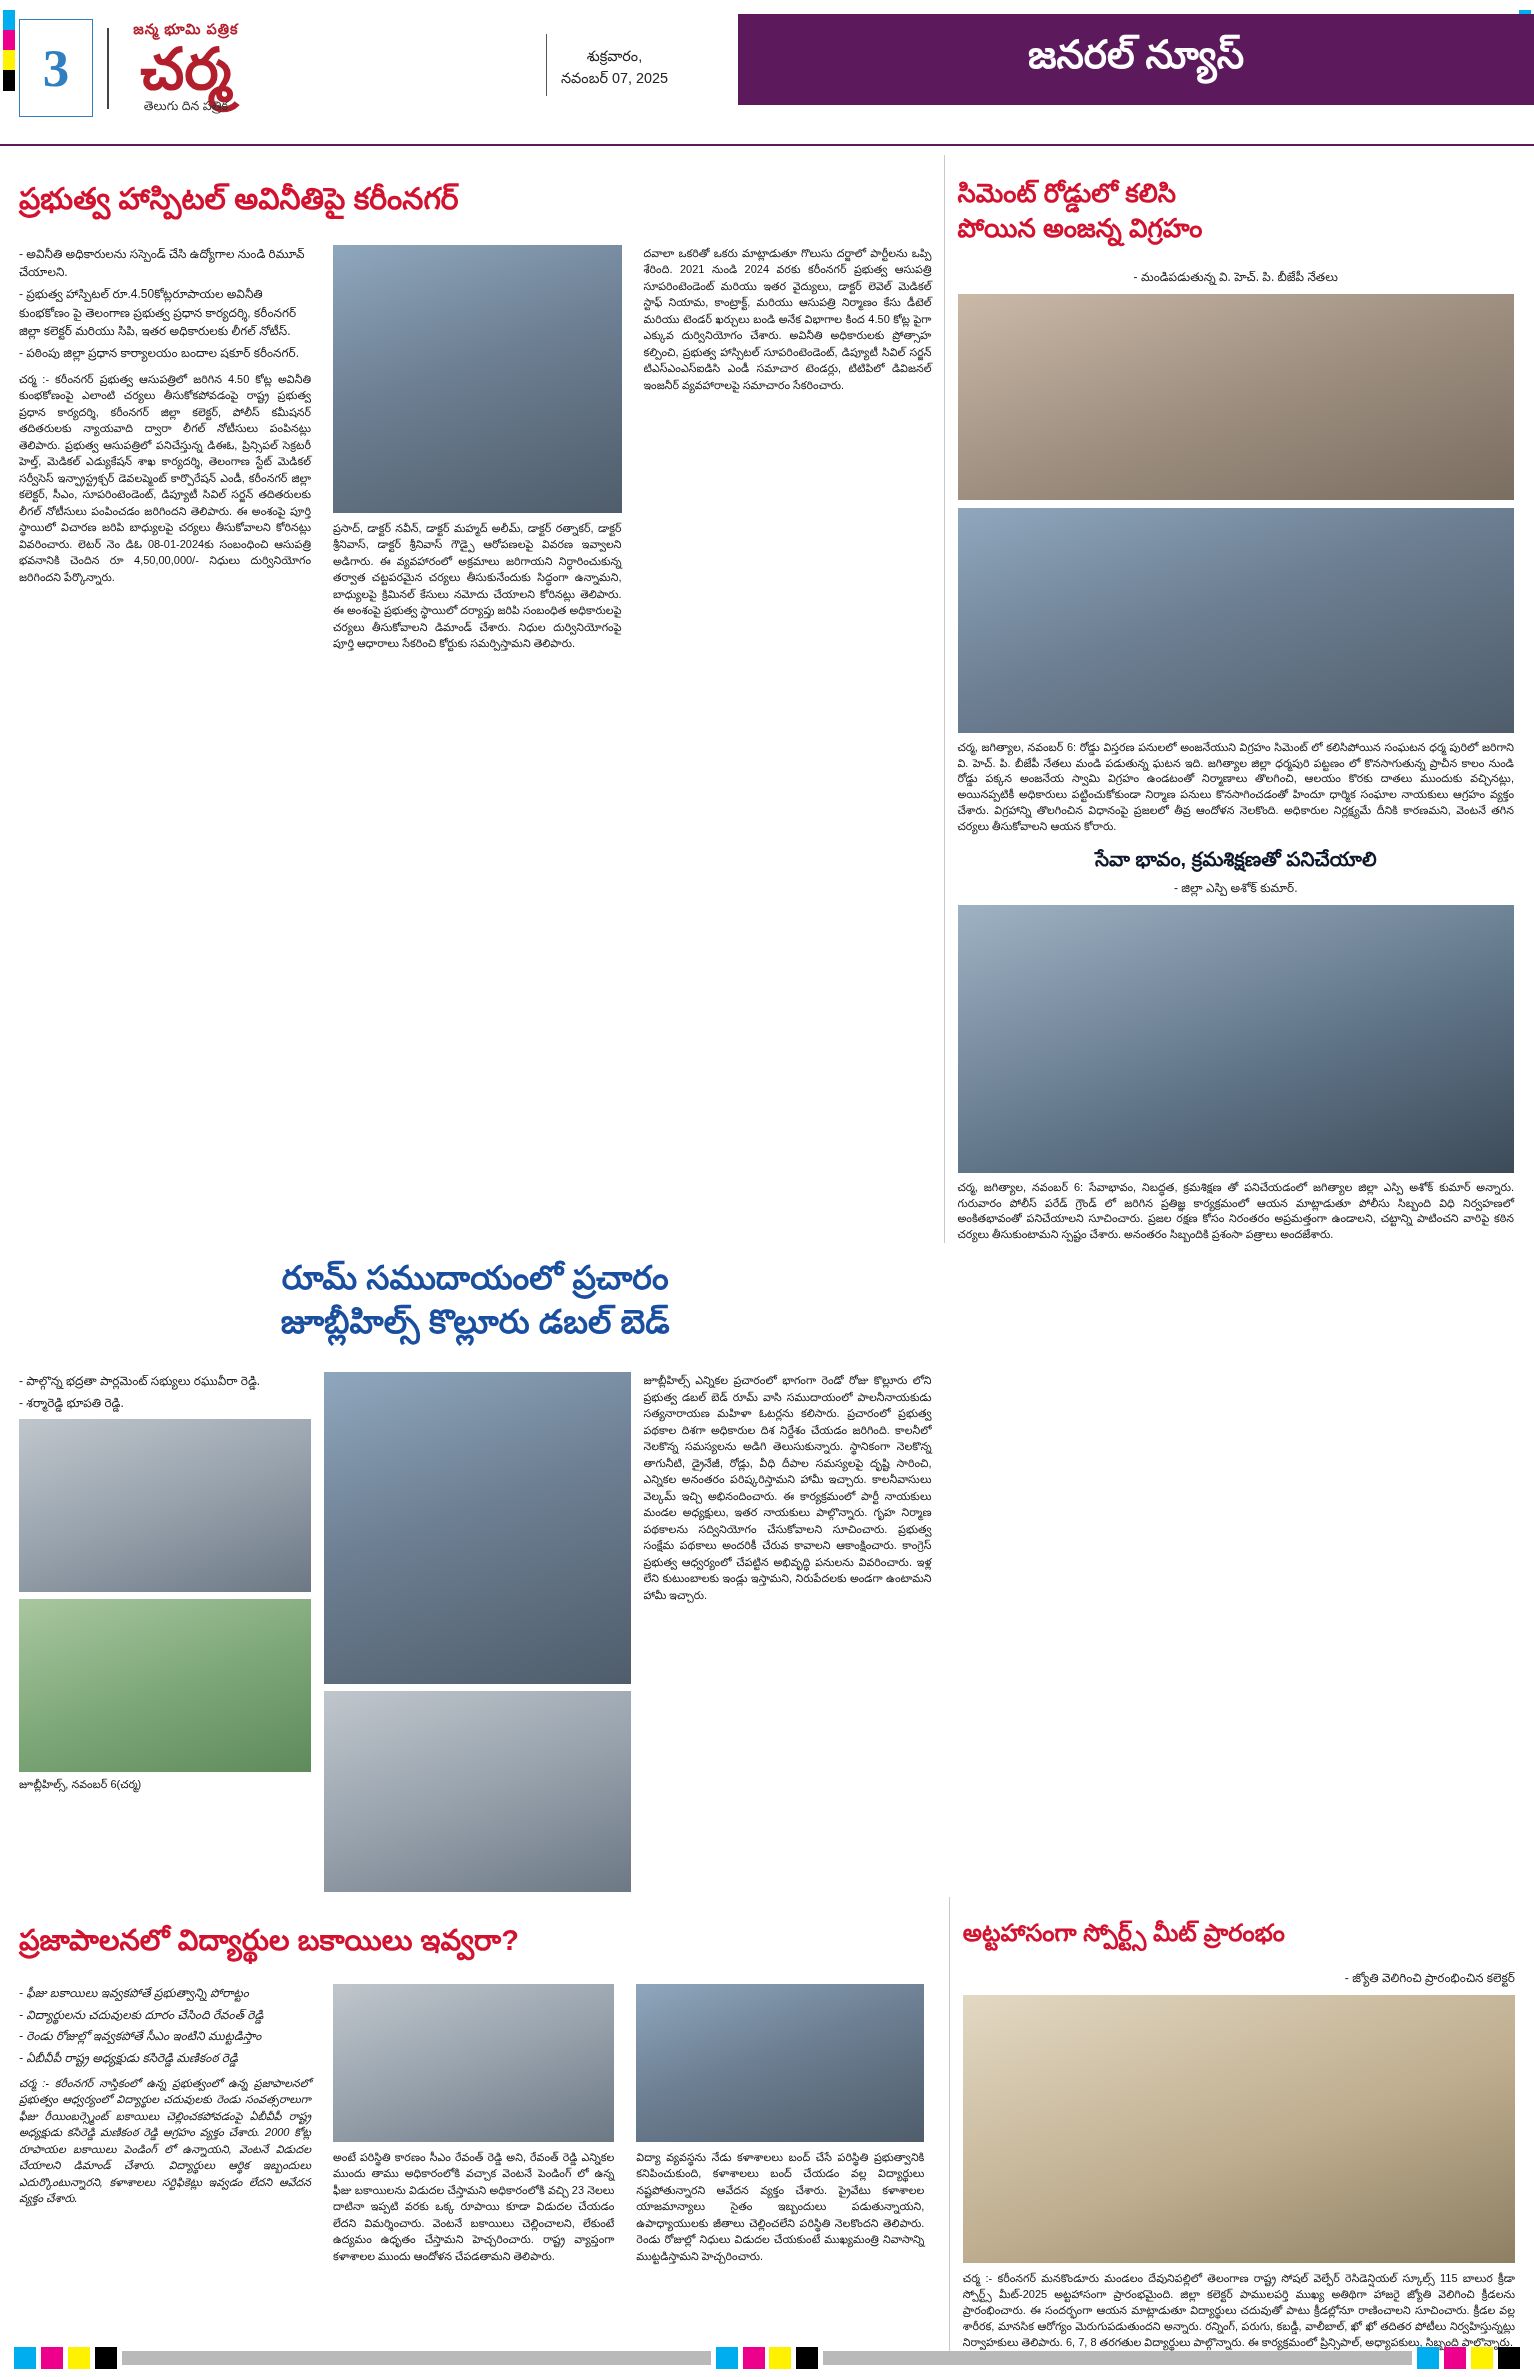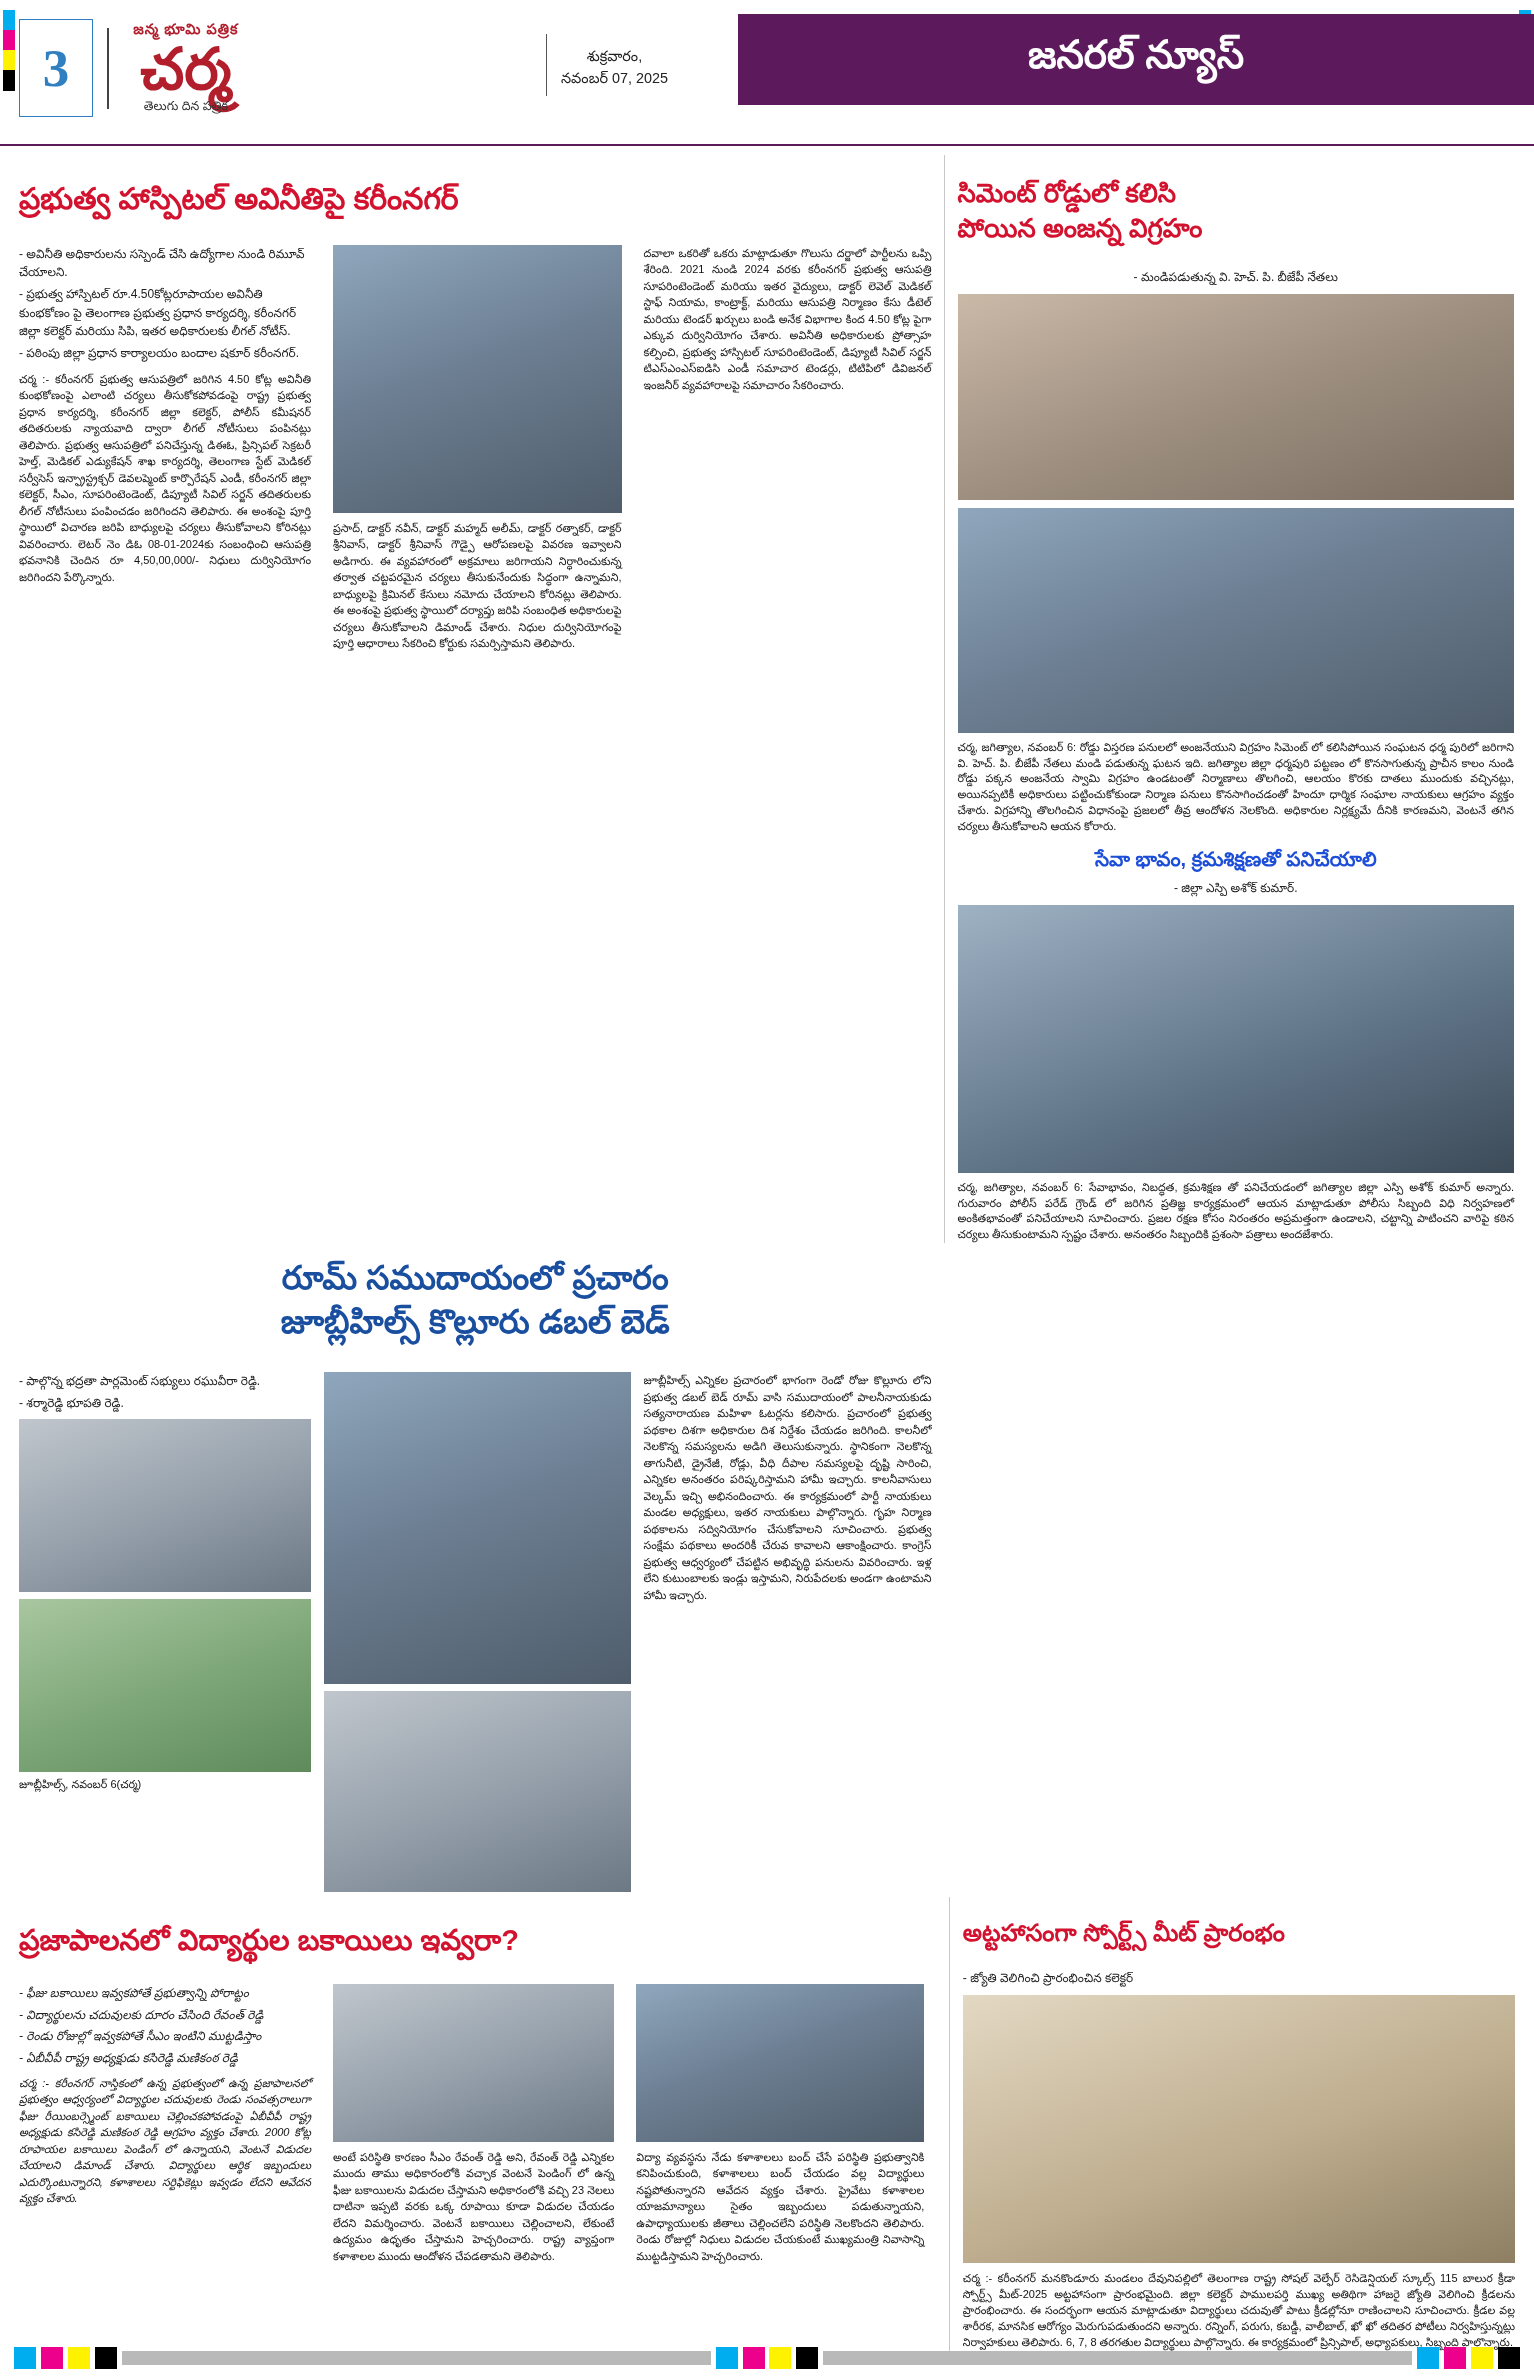--- a/index.html
+++ b/index.html
@@ -27,21 +27,21 @@
 
   
   .body-area{position:relative;padding:8.6px 19px 0 19px;}
   h2.head-red{color:#d2122e;font-weight:bold;text-align:left;line-height:1.35;}
   h2.head-blue{color:#1a4fa0;font-weight:bold;text-align:center;line-height:1.35;}
   .kicker{font-size:12px;color:#222;line-height:1.55;}
   .kicker div{margin-bottom:2.9px;}
   .body-text{font-size:11px;line-height:1.5;text-align:justify;color:#111;}
   .photo{background:#cfd6db;position:relative;overflow:hidden;}
   .cap{font-size:11px;line-height:1.45;color:#111;text-align:justify;}
-  .subhead-blue{color:#1d4ed8;font-weight:bold;text-align:center;}
+  .subhead-blue{color:#0f172a;font-weight:bold;text-align:center;}
 
   
   .sec1{position:relative;display:flex;gap:0;}
   .left-block{width:925px;padding-right:12.5px;box-sizing:border-box;}
   .right-block{width:570px;padding-left:12.5px;box-sizing:border-box;border-left:1px solid #c9c9c9;}
   .h1a{font-size:30px;}
   .threecol{display:flex;gap:22px;margin-top:7.7px;}
   .threecol > div{flex:1;}
   .sec1-photo{width:100%;height:158px;margin-bottom:6.7px;}
 
@@ -202,21 +202,21 @@
 
           <div style="flex:0 0 288px;">
             <div class="photo photo-people" style="height:158px;"></div>
             <div class="body-text" style="margin-top:6.7px;">విద్యా వ్యవస్థను నేడు కళాశాలలు బంద్ చేసే పరిస్థితి ప్రభుత్వానికి కనిపించుకుంది, కళాశాలలు బంద్ చేయడం వల్ల విద్యార్థులు నష్టపోతున్నారని ఆవేదన వ్యక్తం చేశారు. ప్రైవేటు కళాశాలల యాజమాన్యాలు సైతం ఇబ్బందులు పడుతున్నాయని, ఉపాధ్యాయులకు జీతాలు చెల్లించలేని పరిస్థితి నెలకొందని తెలిపారు. రెండు రోజుల్లో నిధులు విడుదల చేయకుంటే ముఖ్యమంత్రి నివాసాన్ని ముట్టడిస్తామని హెచ్చరించారు.</div>
           </div>
         </div>
       </div>
 
       <div style="width:570px;padding-left:12.5px;box-sizing:border-box;border-left:1px solid #c9c9c9;">
         <h2 class="head-red" style="font-size:24px;">అట్టహాసంగా స్పోర్ట్స్ మీట్ ప్రారంభం</h2>
-        <div class="kicker" style="text-align:left;margin-top:6px;">- జ్యోతి వెలిగించి ప్రారంభించిన కలెక్టర్</div>
+        <div class="kicker" style="text-align:right;margin-top:6px;">- జ్యోతి వెలిగించి ప్రారంభించిన కలెక్టర్</div>
         <div class="photo photo-welcome" style="height:268px;margin-top:7.7px;"></div>
         <div class="cap" style="margin-top:7.7px;">చర్మ :- కరీంనగర్ మనకొండూరు మండలం దేవునిపల్లిలో తెలంగాణ రాష్ట్ర సోషల్ వెల్ఫేర్ రెసిడెన్షియల్ స్కూల్స్ 115 బాలుర క్రీడా స్పోర్ట్స్ మీట్-2025 అట్టహాసంగా ప్రారంభమైంది. జిల్లా కలెక్టర్ పాములపర్తి ముఖ్య అతిథిగా హాజరై జ్యోతి వెలిగించి క్రీడలను ప్రారంభించారు. ఈ సందర్భంగా ఆయన మాట్లాడుతూ విద్యార్థులు చదువుతో పాటు క్రీడల్లోనూ రాణించాలని సూచించారు. క్రీడల వల్ల శారీరక, మానసిక ఆరోగ్యం మెరుగుపడుతుందని అన్నారు. రన్నింగ్, పరుగు, కబడ్డీ, వాలీబాల్, ఖో ఖో తదితర పోటీలు నిర్వహిస్తున్నట్లు నిర్వాహకులు తెలిపారు. 6, 7, 8 తరగతుల విద్యార్థులు పాల్గొన్నారు. ఈ కార్యక్రమంలో ప్రిన్సిపాల్, అధ్యాపకులు, సిబ్బంది పాల్గొన్నారు.</div>
       </div>
     </div>
 
   </div>
 
   <div class="bottom-strip">
     <i style="background:#00aeef"></i>
       <i style="background:#ec008c"></i>

